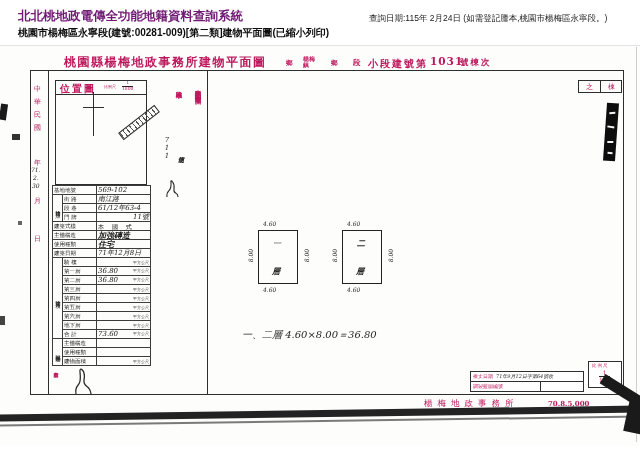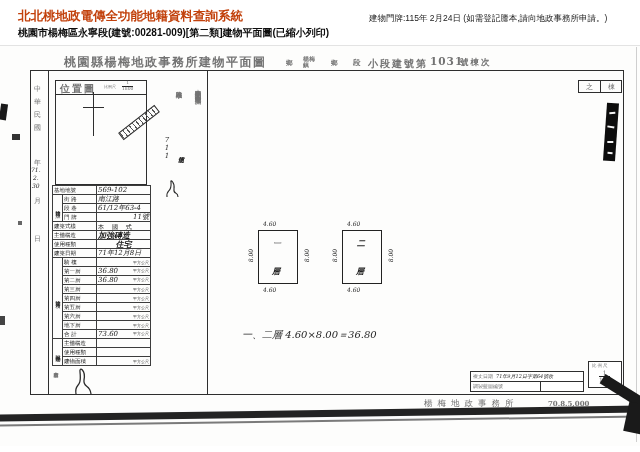--- a/index.html
+++ b/index.html
@@ -1,19 +1,19 @@
 <!DOCTYPE html>
 <html><head>
 <meta charset="utf-8">
 <style>
   html,body{margin:0;padding:0;}
   body{width:640px;height:452px;position:relative;overflow:hidden;background:#ffffff;
        font-family:"Liberation Sans",sans-serif;color:#111;}
   .t{position:absolute;white-space:nowrap;}
-  .serif{font-family:"DejaVu Serif",serif;color:#737373;}
+  .serif{font-family:"DejaVu Serif",serif;color:#be185d;}
   .hw{font-family:"DejaVu Serif",serif;font-style:italic;color:#1f1f1f;}
   .vt{writing-mode:vertical-rl;text-orientation:upright;}
   .bx{position:absolute;border:1px solid #2e2e2e;box-sizing:border-box;}
   .ln{position:absolute;background:#2e2e2e;}
   .blob{position:absolute;background:#1a1a1a;}
   .frac{display:inline-block;text-align:center;line-height:1;vertical-align:middle;}
   .frac b{display:block;border-bottom:1px solid #222;font-weight:normal;}
   .scanbg{position:absolute;left:0;top:46px;width:640px;height:400px;background:#fdfdfc;}
   
   .ft{position:absolute;left:52px;top:185px;border-collapse:collapse;table-layout:fixed;}
@@ -26,22 +26,22 @@
   .ft .unit{float:right;font-size:4px;color:#444;}
   .planbox{position:absolute;border:1.2px solid #222;box-sizing:border-box;background:transparent;}
   .stamp{position:absolute;background:#0d0d0d;}
   .stamp i{position:absolute;background:#f4f4f4;display:block;}
 </style>
 </head>
 <body>
 
 <div>
 
-  <div class="t" style="left:18px;top:8px;font-size:12.5px;font-weight:bold;color:#c2410c;">北北桃地政電傳全功能地籍資料查詢系統</div>
-  <div class="t" style="left:369px;top:13px;font-size:8.5px;color:#222;">建物門牌:115年 2月24日 (如需登記謄本,請向地政事務所申請。)</div>
+  <div class="t" style="left:18px;top:8px;font-size:12.5px;font-weight:bold;color:#701a75;">北北桃地政電傳全功能地籍資料查詢系統</div>
+  <div class="t" style="left:369px;top:13px;font-size:8.5px;color:#222;">查詢日期:115年 2月24日 (如需登記謄本,桃園市楊梅區永寧段。)</div>
   <div class="t" style="left:18px;top:26px;font-size:10px;font-weight:bold;color:#0d0d0d;">桃園市楊梅區永寧段(建號:00281-009)[第二類]建物平面圖(已縮小列印)</div>
 
   <div class="scanbg"></div>
   <div class="ln" style="left:0;top:45px;width:640px;height:1px;background:#e3e3e3;"></div>
   <div class="ln" style="left:636px;top:47px;width:1px;height:395px;background:#cfcfcf;"></div>
 
   <div class="t serif" style="left:64px;top:54px;font-size:12px;font-weight:bold;letter-spacing:1.5px;">桃園縣楊梅地政事務所建物平面圖</div>
   <div class="t serif" style="left:286px;top:59px;font-size:6.5px;font-weight:bold;">鄉</div>
   <div class="t serif" style="left:303px;top:56px;font-size:6px;font-weight:bold;width:12px;white-space:normal;line-height:6px;">楊梅鎮</div>
   <div class="t serif" style="left:331px;top:59px;font-size:6.5px;font-weight:bold;">鄉</div>
@@ -118,21 +118,21 @@
     <tr>
           <td colspan="2">建築式樣</td>
           <td class="val" style="letter-spacing:3px;">本 國 式</td>
         </tr>
     <tr>
           <td colspan="2">主體構造</td>
           <td class="val hwv" style="font-size:8px;font-weight:bold;">加強磚造</td>
         </tr>
     <tr>
           <td colspan="2">使用種類</td>
-          <td class="val hwv" style="font-size:8px;font-weight:bold;text-align:center;">住宅</td>
+          <td class="val hwv" style="font-size:8px;font-weight:bold;">住宅</td>
         </tr>
     <tr>
           <td colspan="2">建築日期</td>
           <td class="val hwv">71年12月8日</td>
         </tr>
     <tr>
           <td class="grp" rowspan="9">建物面積</td>
           <td>騎 樓</td>
           <td class="val"><span class="unit">平方公尺</span><span class="hwv"></span></td>
         </tr>

